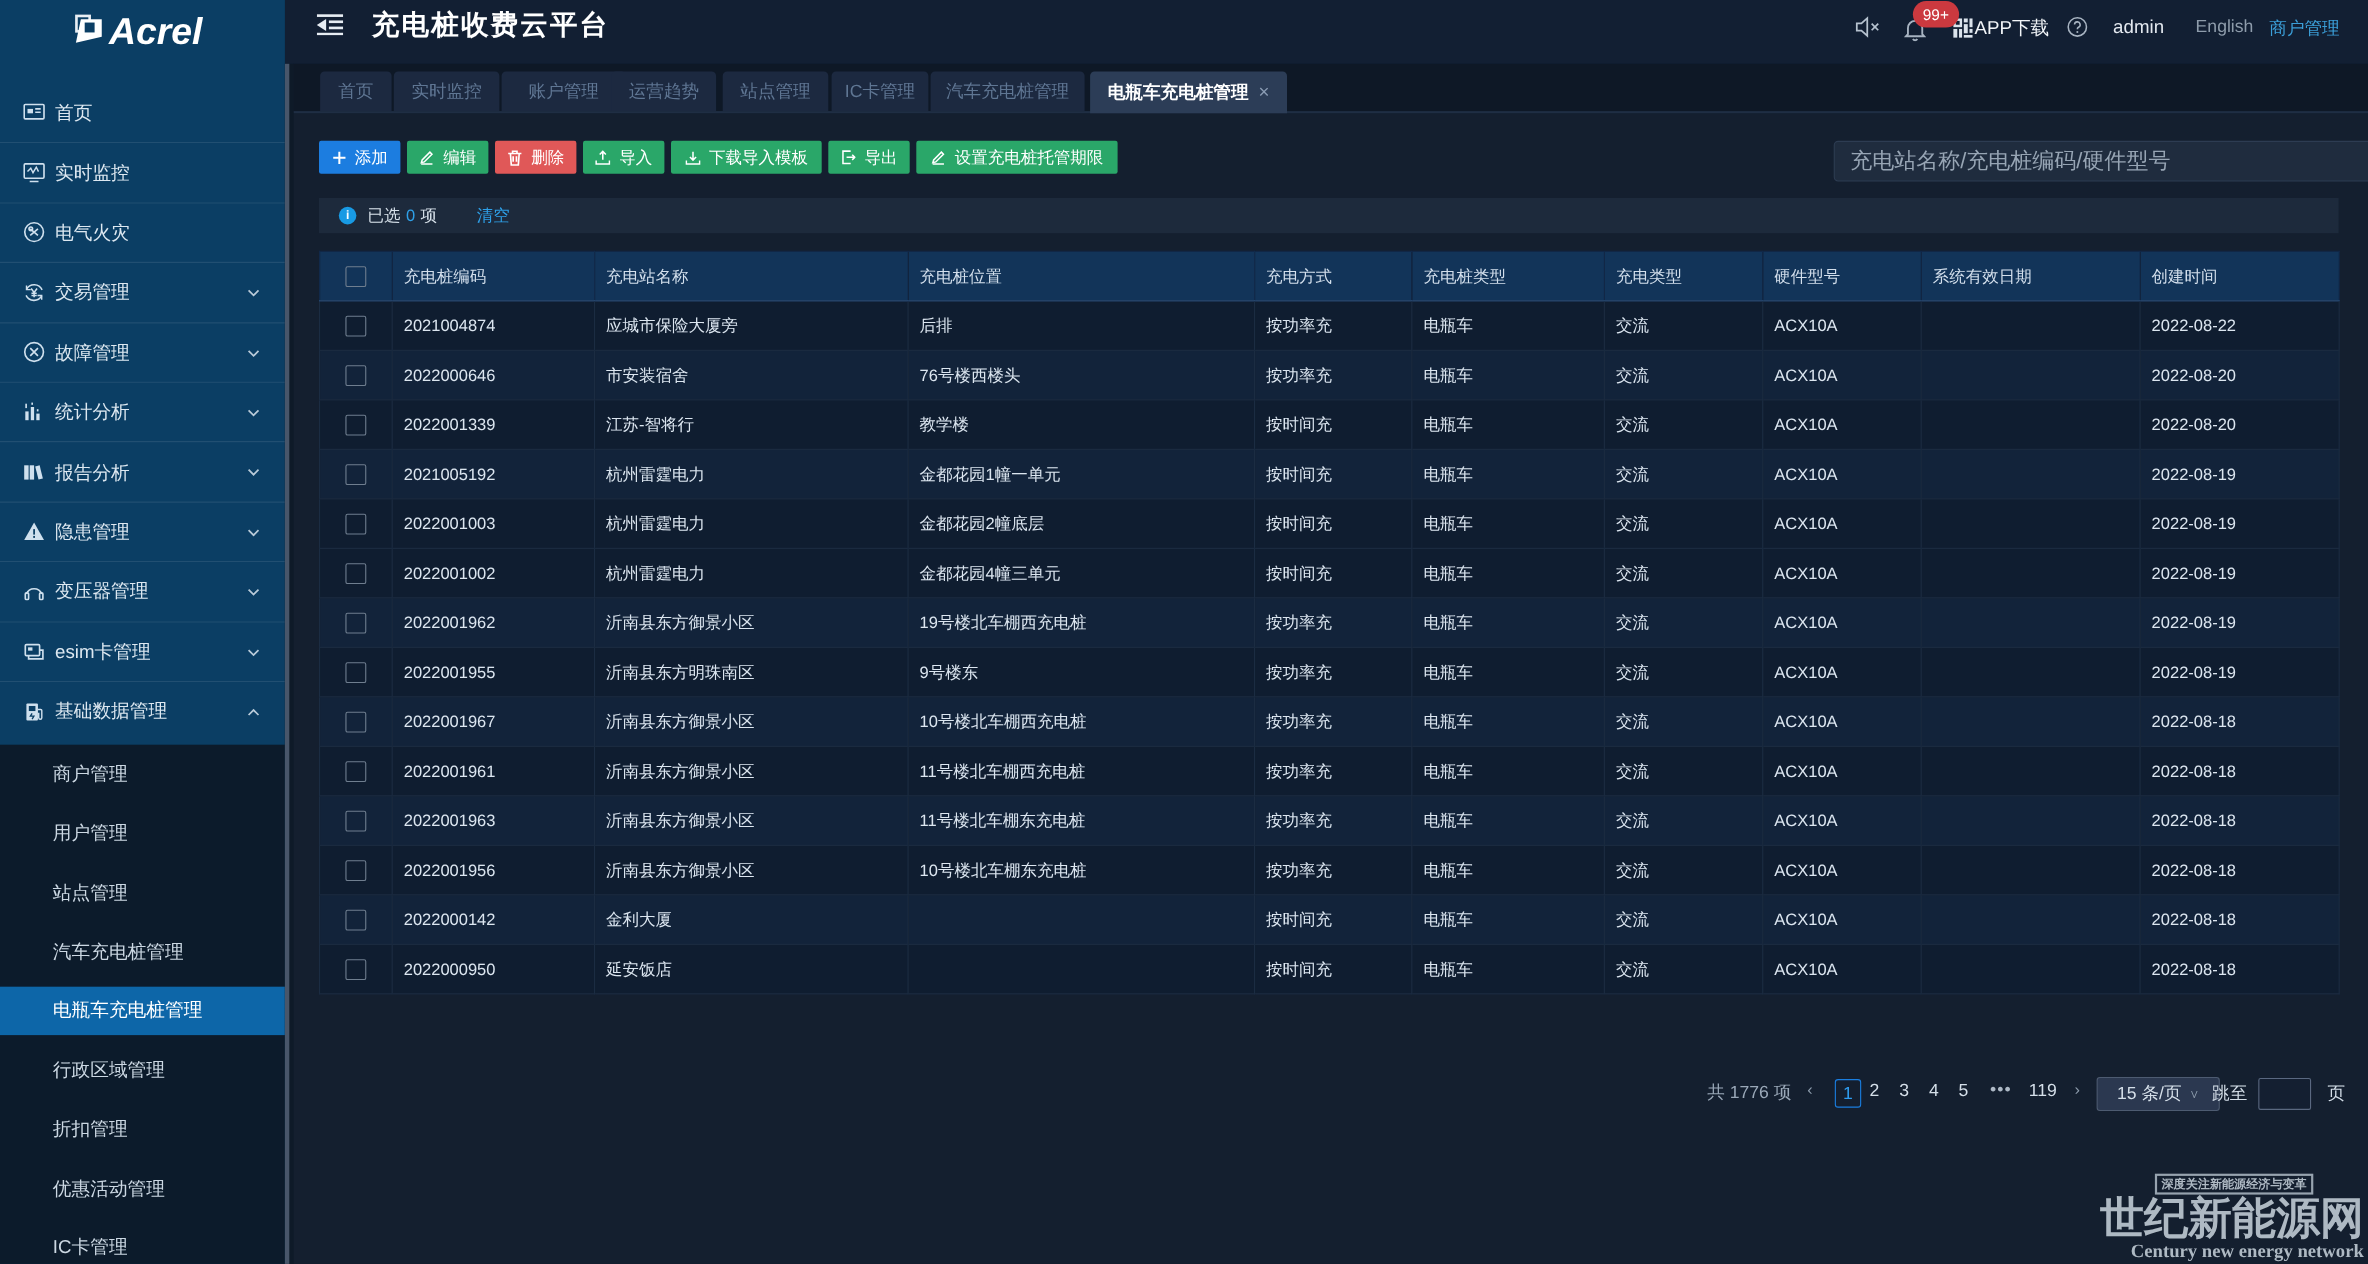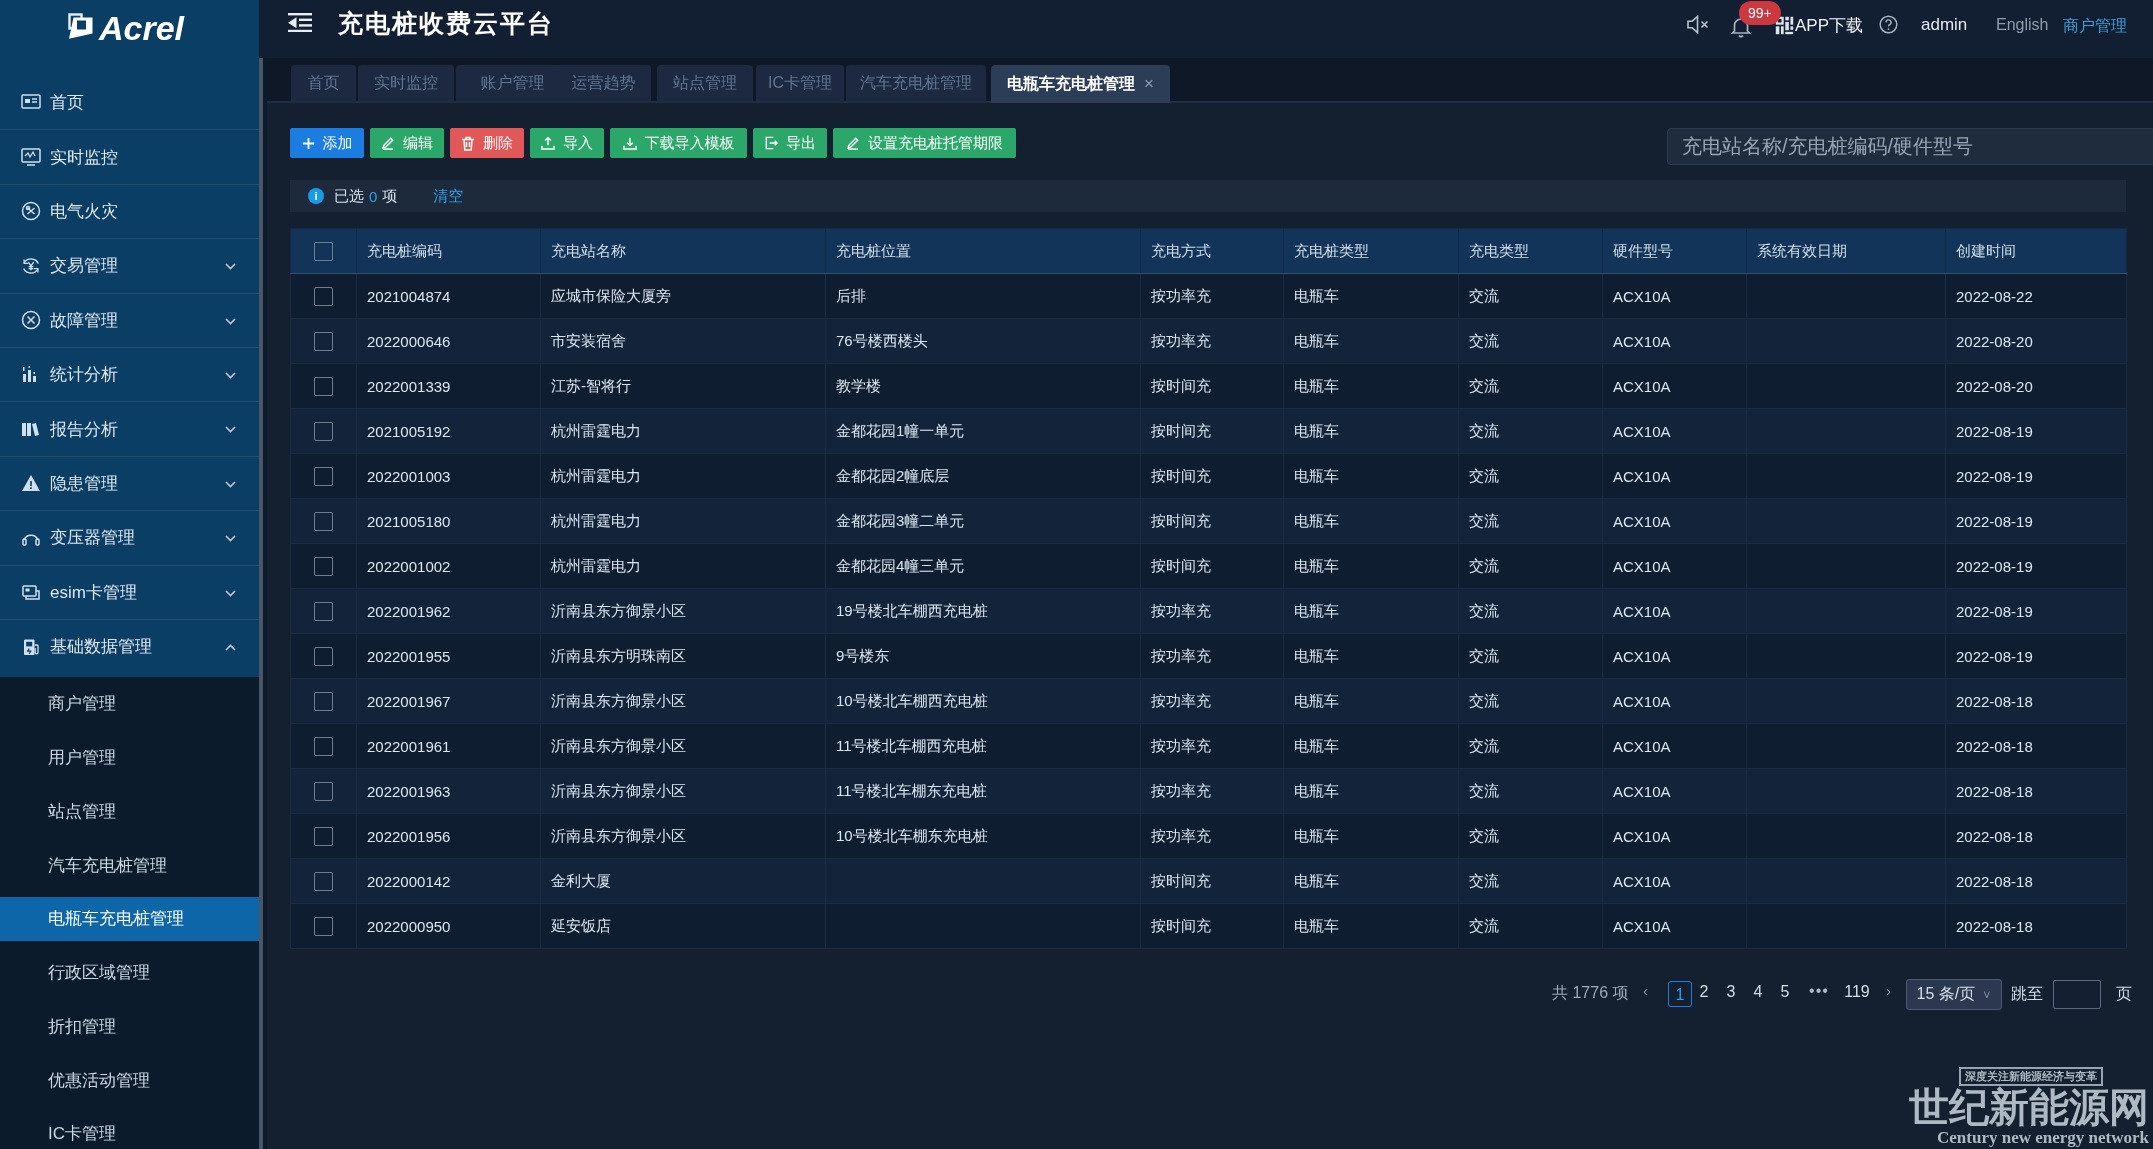--- a/index.html
+++ b/index.html
@@ -76,21 +76,21 @@
 #tbl .cbcell { text-align:center; padding:0; }
 .cb { display:inline-block; width:19px; height:19px; border:1px solid #6f7e8f; border-radius:2px;
   vertical-align:middle; }
 
 
 #pager { position:absolute; left:0; top:0; width:2153px; height:1149px; pointer-events:none; }
 #pager span, #pager div { position:absolute; color:#d5dfe9; font-size:16px; }
 #pager .ctr { text-align:center; }
 #pager .cur { left:1668px; top:981px; width:24px; height:26px; line-height:26px; border:1px solid #1a7ee0;
   border-radius:3px; color:#2f9df0; text-align:center; }
-#psel { left:1906px; top:979px; width:96px; height:31px; background:#2b3850; border:1px solid #4d5b71;
+#psel { left:1906px; top:979px; width:112px; height:31px; background:#2b3850; border:1px solid #4d5b71;
   border-radius:3px; display:flex; align-items:center; justify-content:center; gap:7px; color:#e8eef5; }
 #psel .chev { color:#8d9cac; font-size:11px; position:static; }
 #pjump-inp { left:2053px; top:980px; width:48px; height:29px; background:#141f31;
   border:1px solid #5a6880; border-radius:2px; }
 
 
 #wm { position:absolute; right:4px; bottom:1px; text-align:right; color:#aeb9c3; }
 #wm .l1 { display:inline-block; border:2px solid #97a3af; padding:0px 4px; font-size:11px;
   font-weight:bold; letter-spacing:0px; margin-right:46px; }
 #wm .l2 { font-family:"Liberation Serif", serif; font-size:40px; font-weight:bold; letter-spacing:0px;
@@ -371,32 +371,20 @@
         <td>2022001003</td>
         <td>杭州雷霆电力</td>
         <td>金都花园2幢底层</td>
         <td>按时间充</td>
         <td>电瓶车</td>
         <td>交流</td>
         <td>ACX10A</td>
         <td></td>
         <td>2022-08-19</td>
       </tr>
-  <tr class="even">
-        <td class="cbcell"><span class="cb"></span></td>
-        <td>2021005180</td>
-        <td>杭州雷霆电力</td>
-        <td>金都花园3幢二单元</td>
-        <td>按时间充</td>
-        <td>电瓶车</td>
-        <td>交流</td>
-        <td>ACX10A</td>
-        <td></td>
-        <td>2022-08-19</td>
-      </tr>
   <tr class="odd">
         <td class="cbcell"><span class="cb"></span></td>
         <td>2022001002</td>
         <td>杭州雷霆电力</td>
         <td>金都花园4幢三单元</td>
         <td>按时间充</td>
         <td>电瓶车</td>
         <td>交流</td>
         <td>ACX10A</td>
         <td></td>

